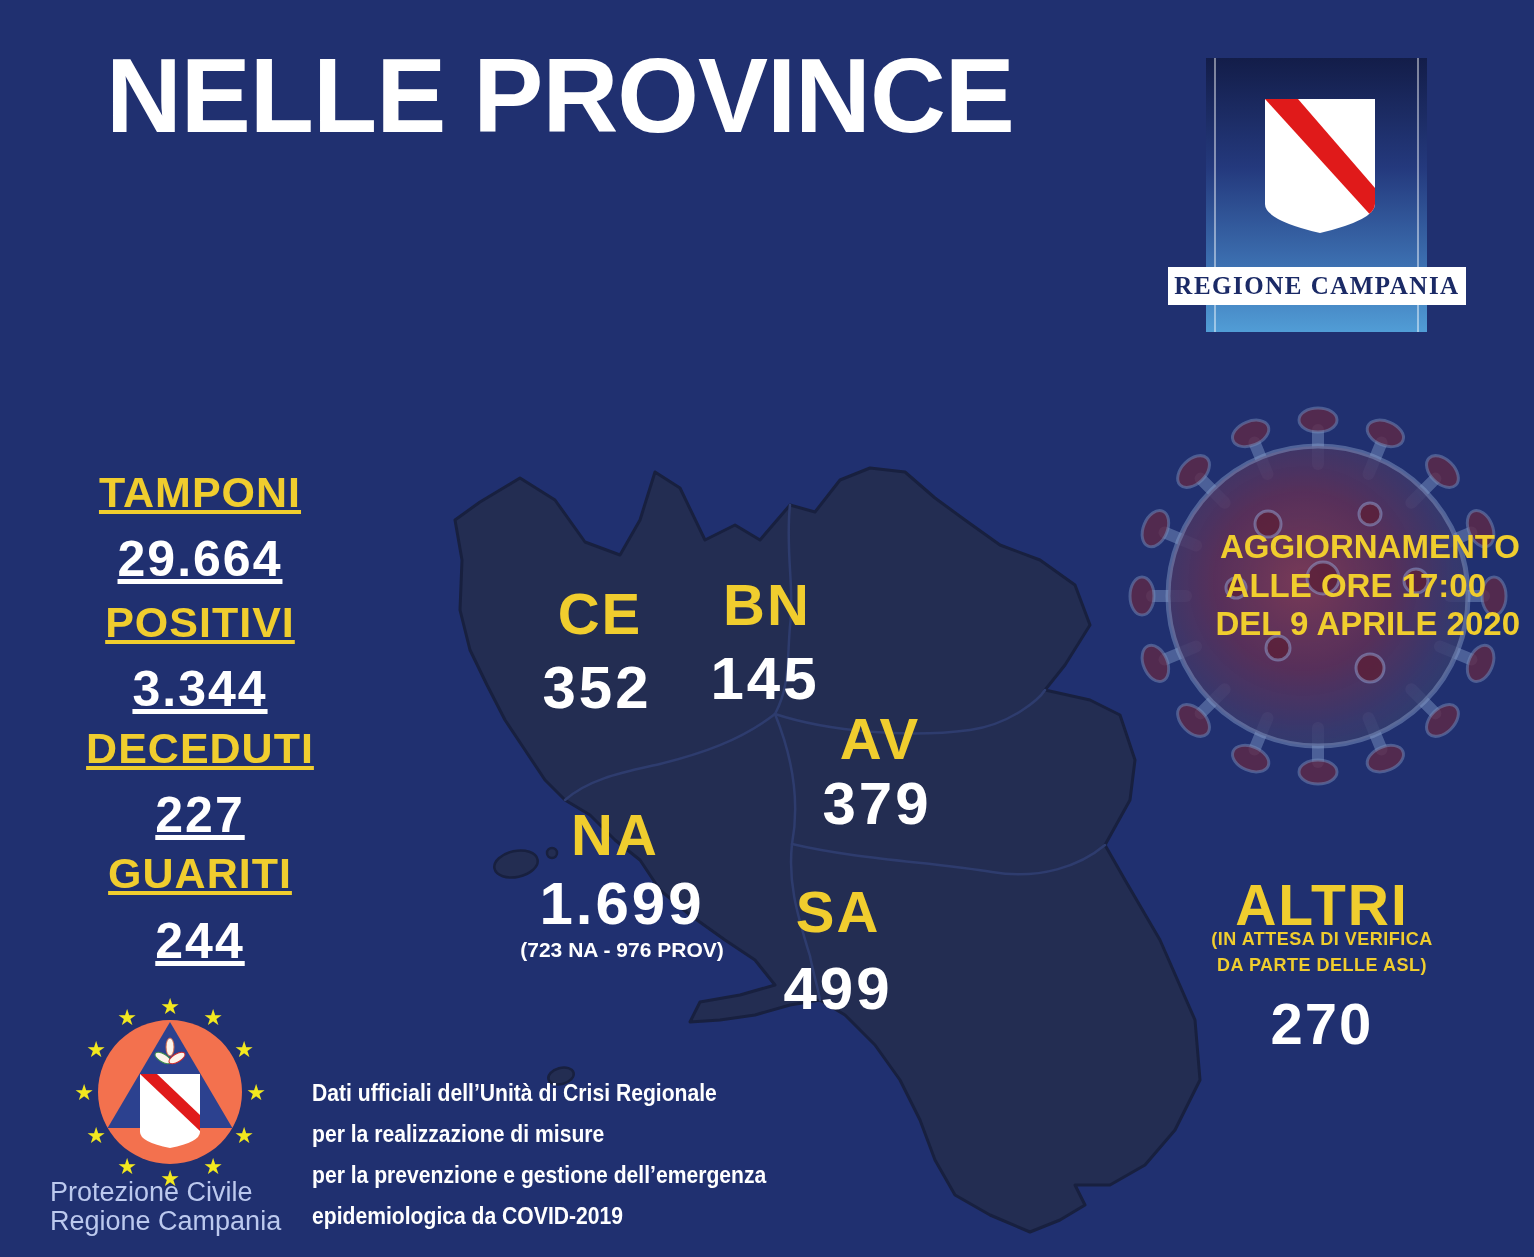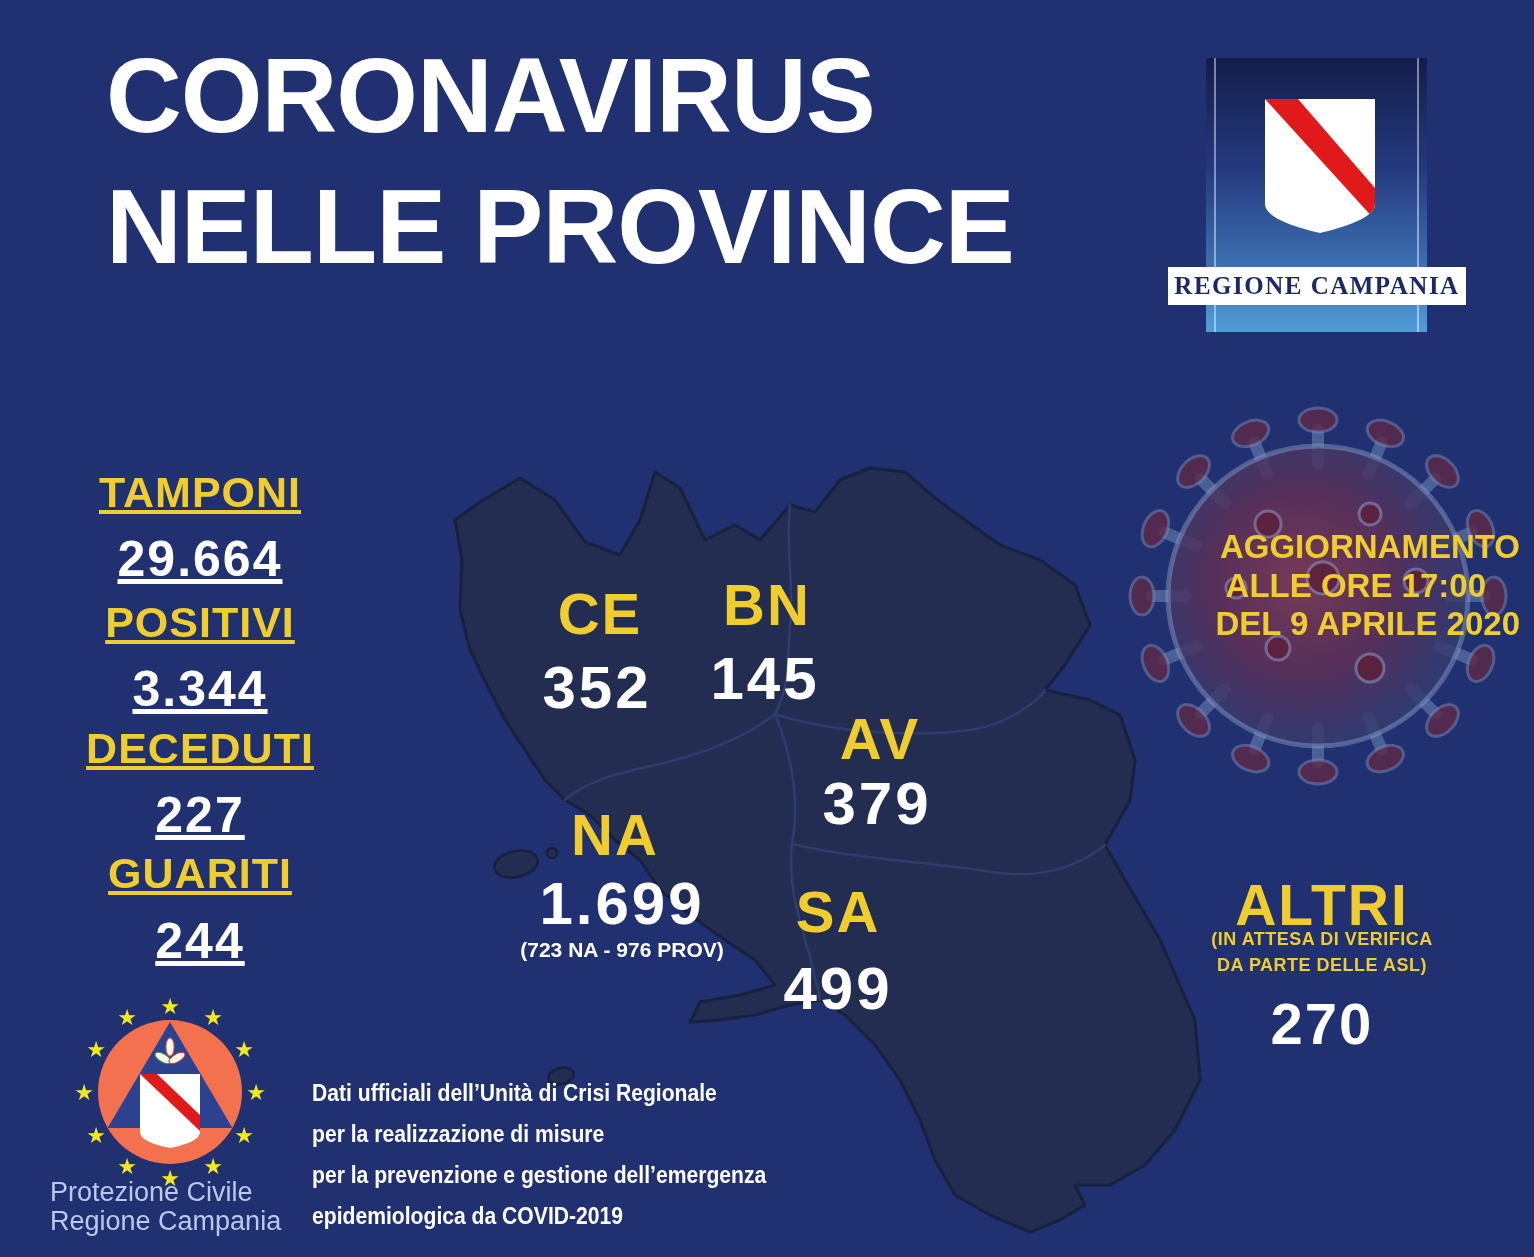--- a/index.html
+++ b/index.html
@@ -78,21 +78,20 @@
     </g>
     <g fill="#232d52" stroke="#18203f" stroke-width="2.5">
       <ellipse cx="76" cy="408" rx="22" ry="13" transform="rotate(-12 76 408)"></ellipse>
       <circle cx="112" cy="397" r="5"></circle>
       <ellipse cx="121" cy="620" rx="13" ry="8" transform="rotate(-15 121 620)"></ellipse>
     </g>
   </g>
 </svg>
 
 <div class="abs title">
-  <div>CORONAVIRUS</div>
   <div>NELLE PROVINCE</div>
 </div>
 
 <div class="abs stat stat-label" style="top:468px">TAMPONI</div>
 <div class="abs stat stat-value" style="top:530px">29.664</div>
 
 <div class="abs stat stat-label" style="top:598px">POSITIVI</div>
 <div class="abs stat stat-value" style="top:660px">3.344</div>
 
 <div class="abs stat stat-label" style="top:724px">DECEDUTI</div>

